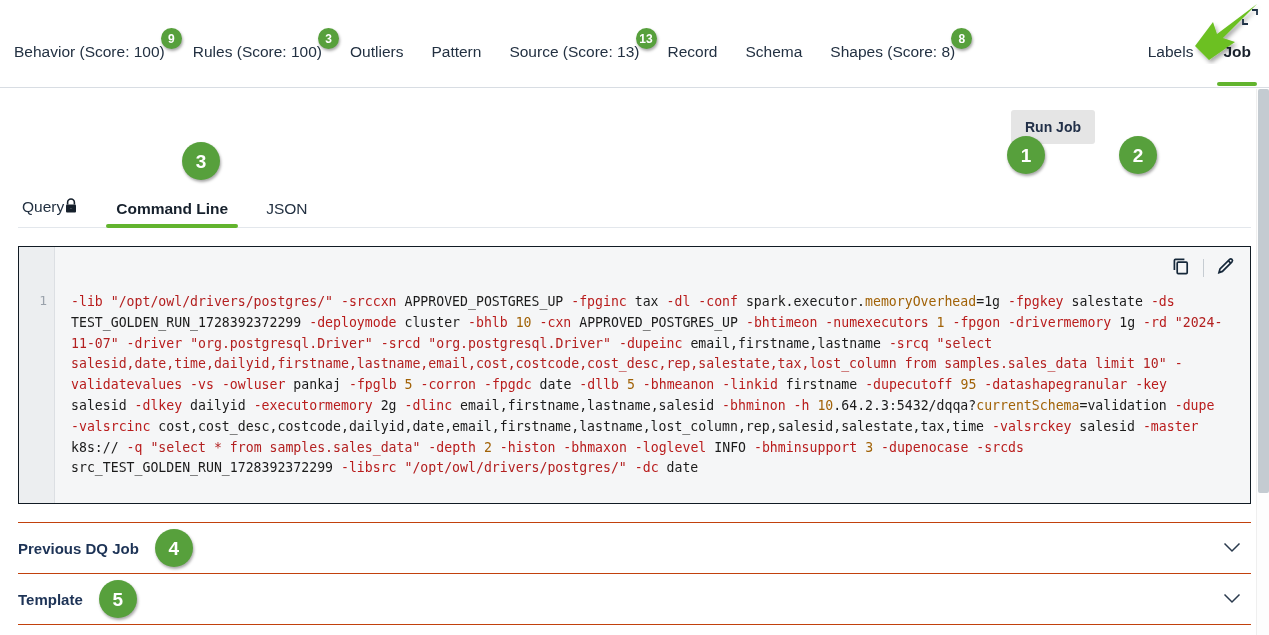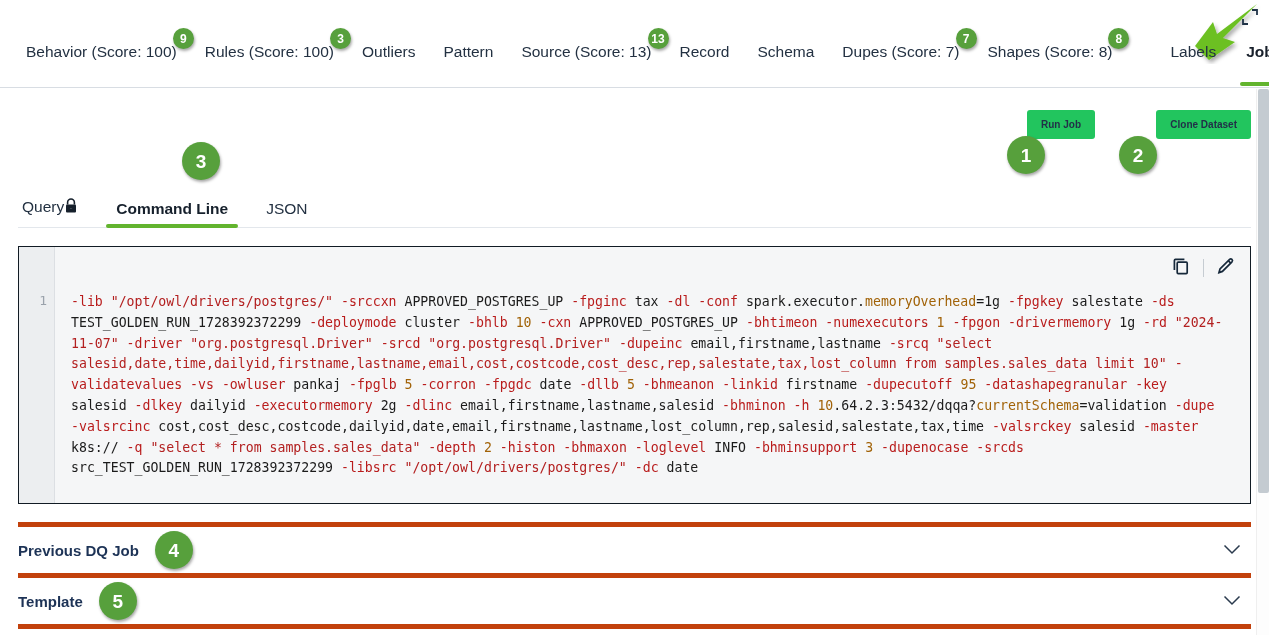--- a/index.html
+++ b/index.html
@@ -13,21 +13,21 @@
 
   
   .topbar {
     position: relative;
     height: 88px;
     border-bottom: 1px solid #d8dde3;
     background: #fff;
   }
   .tabrow {
     position: absolute;
-    left: 12px; right: 0; bottom: 0;
+    left: 0; right: 0; bottom: 0;
     height: 56px;
     display: flex;
     align-items: center;
   }
   .tabs-left { display: flex; align-items: center; padding-left: 14px; }
   .tabs-right { display: flex; align-items: center; margin-left: auto; padding-right: 18px; }
   .tab {
     position: relative;
     font-size: 15.5px;
     color: #233142;
@@ -81,26 +81,26 @@
   
   .content { position: relative; padding: 0 18px; }
 
   .actionrow {
     position: relative;
     height: 64px;
   }
   .btn {
     position: absolute;
     top: 22px;
-    background: #22c55e;
+    background: #e5e5e5;
     border: none;
     border-radius: 3px;
     color: #223048;
     font-weight: bold;
-    font-size: 10px;
+    font-size: 14px;
     font-family: "Liberation Sans", sans-serif;
     padding: 9px 14px;
     cursor: pointer;
   }
   #run-job-btn { right: 156px; }
   #clone-btn  { right: 0px; }
   .btn-callout { position: absolute; top: 48px; }
 
   
   .subtabs {
@@ -180,21 +180,21 @@
   }
   .tk-flag  { color: #b91c1c; }
   .tk-str   { color: #b32020; }
   .tk-num   { color: #a16207; }
   .tk-prop  { color: #a16207; }
   .tk-plain { color: #1b1b1b; }
 
   
   .accordion {
     position: relative;
-    border-top: 5px solid #c2410c;
+    border-top: 1px solid #c2410c;
     height: 51px;
     display: flex;
     align-items: center;
     cursor: pointer;
   }
   .acc-title {
     font-size: 15px;
     font-weight: bold;
     color: #1d3356;
   }
@@ -280,26 +280,20 @@
         </div>
 
         <div class="tab">
           <span>Record</span>
         </div>
 
         <div class="tab">
           <span>Schema</span>
         </div>
 
-        <div class="tab">
-          <span>Dupes (Score: 7)</span>
-          <span class="sup">
-            <span class="badge sm">7</span>
-          </span>
-        </div>
 
         <div class="tab">
           <span>Shapes (Score: 8)</span>
           <span class="sup">
             <span class="badge sm">8</span>
           </span>
         </div>
       </div>
 
       <div class="tabs-right">
@@ -311,21 +305,20 @@
         </div>
 
       </div>
     </div>
   </div>
 
   <div class="content">
 
     <div class="actionrow">
       <button class="btn" id="run-job-btn">Run Job</button>
-      <button class="btn" id="clone-btn">Clone Dataset</button>
       <span class="btn-callout badge lg" style="right:206px;">1</span>
       <span class="btn-callout badge lg" style="right:94px;">2</span>
     </div>
 
     <div class="subtabs">
       <span class="subtab-callout badge lg">3</span>
 
       <div class="subtab">
         <span>Query</span>
         <span>

